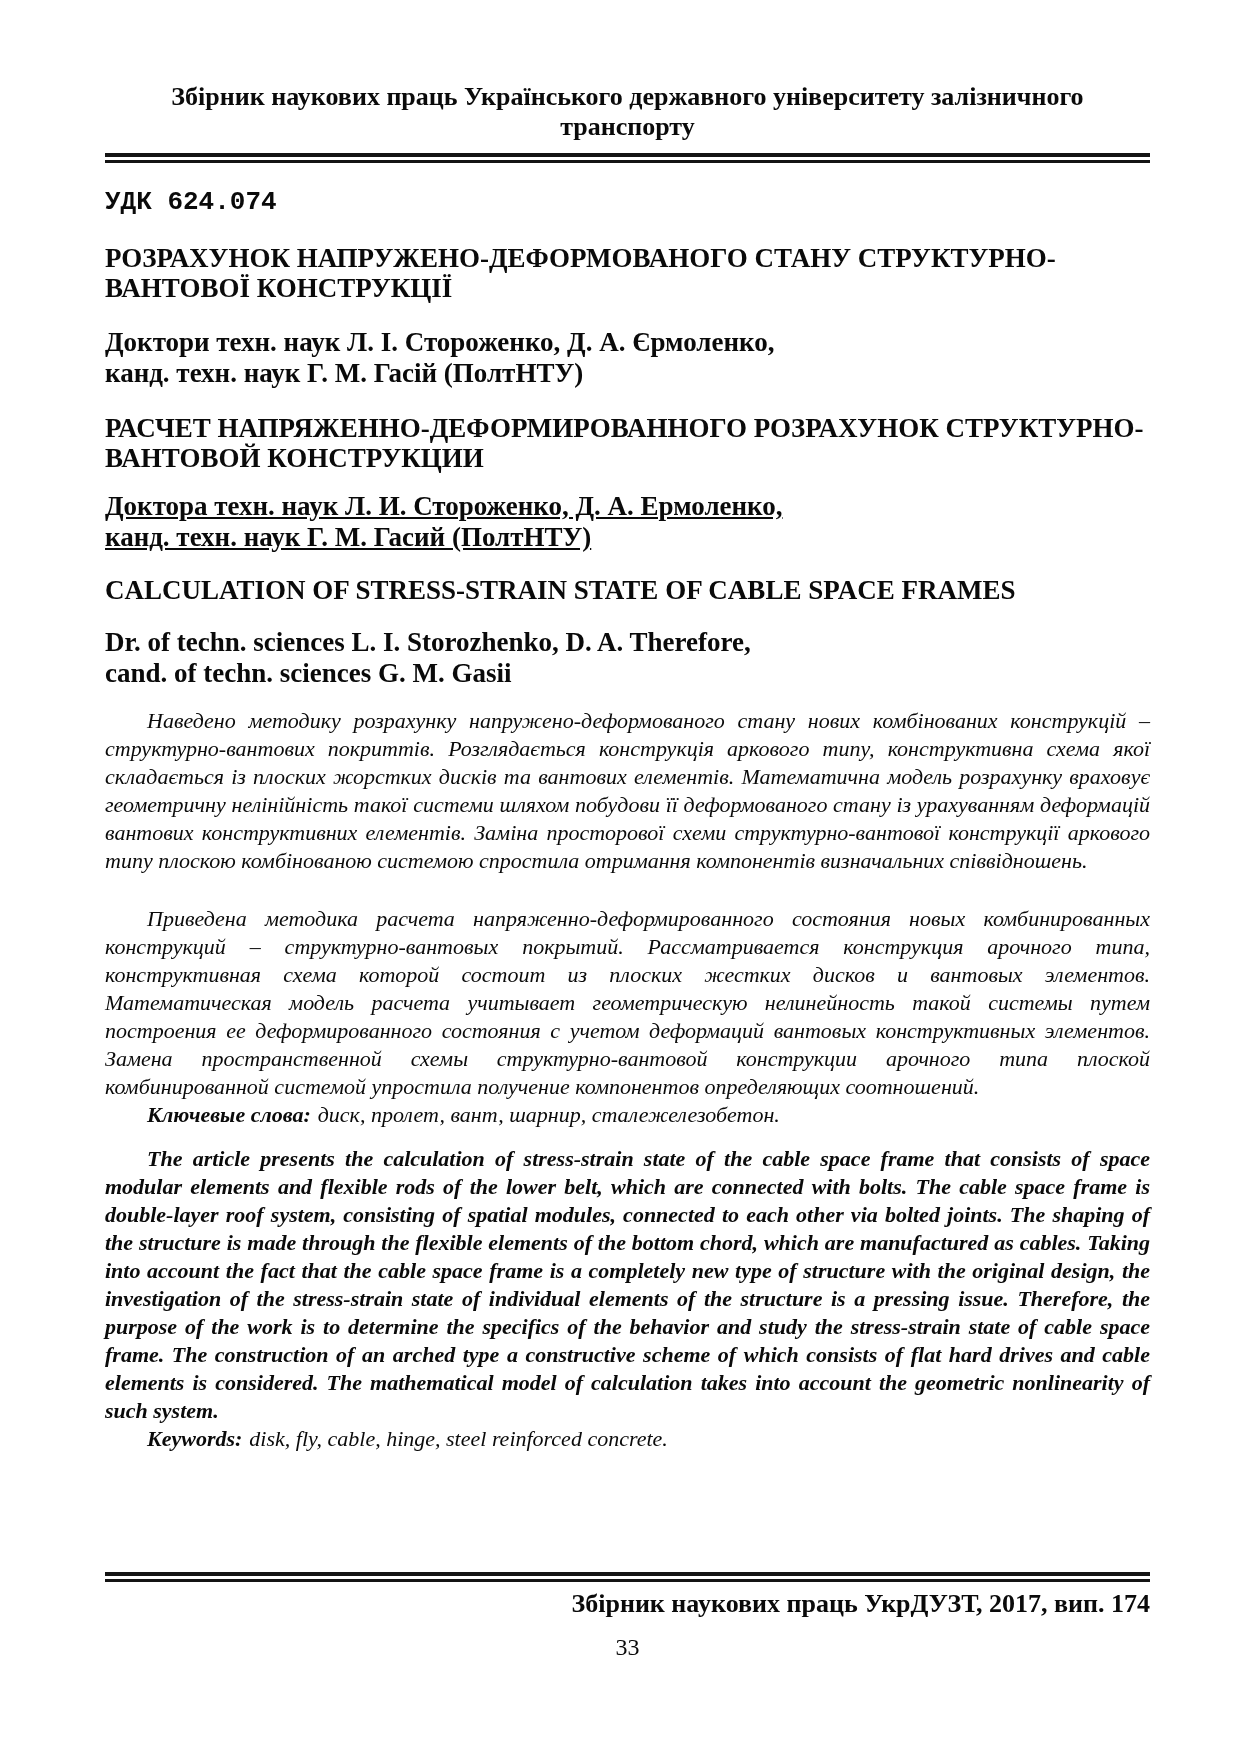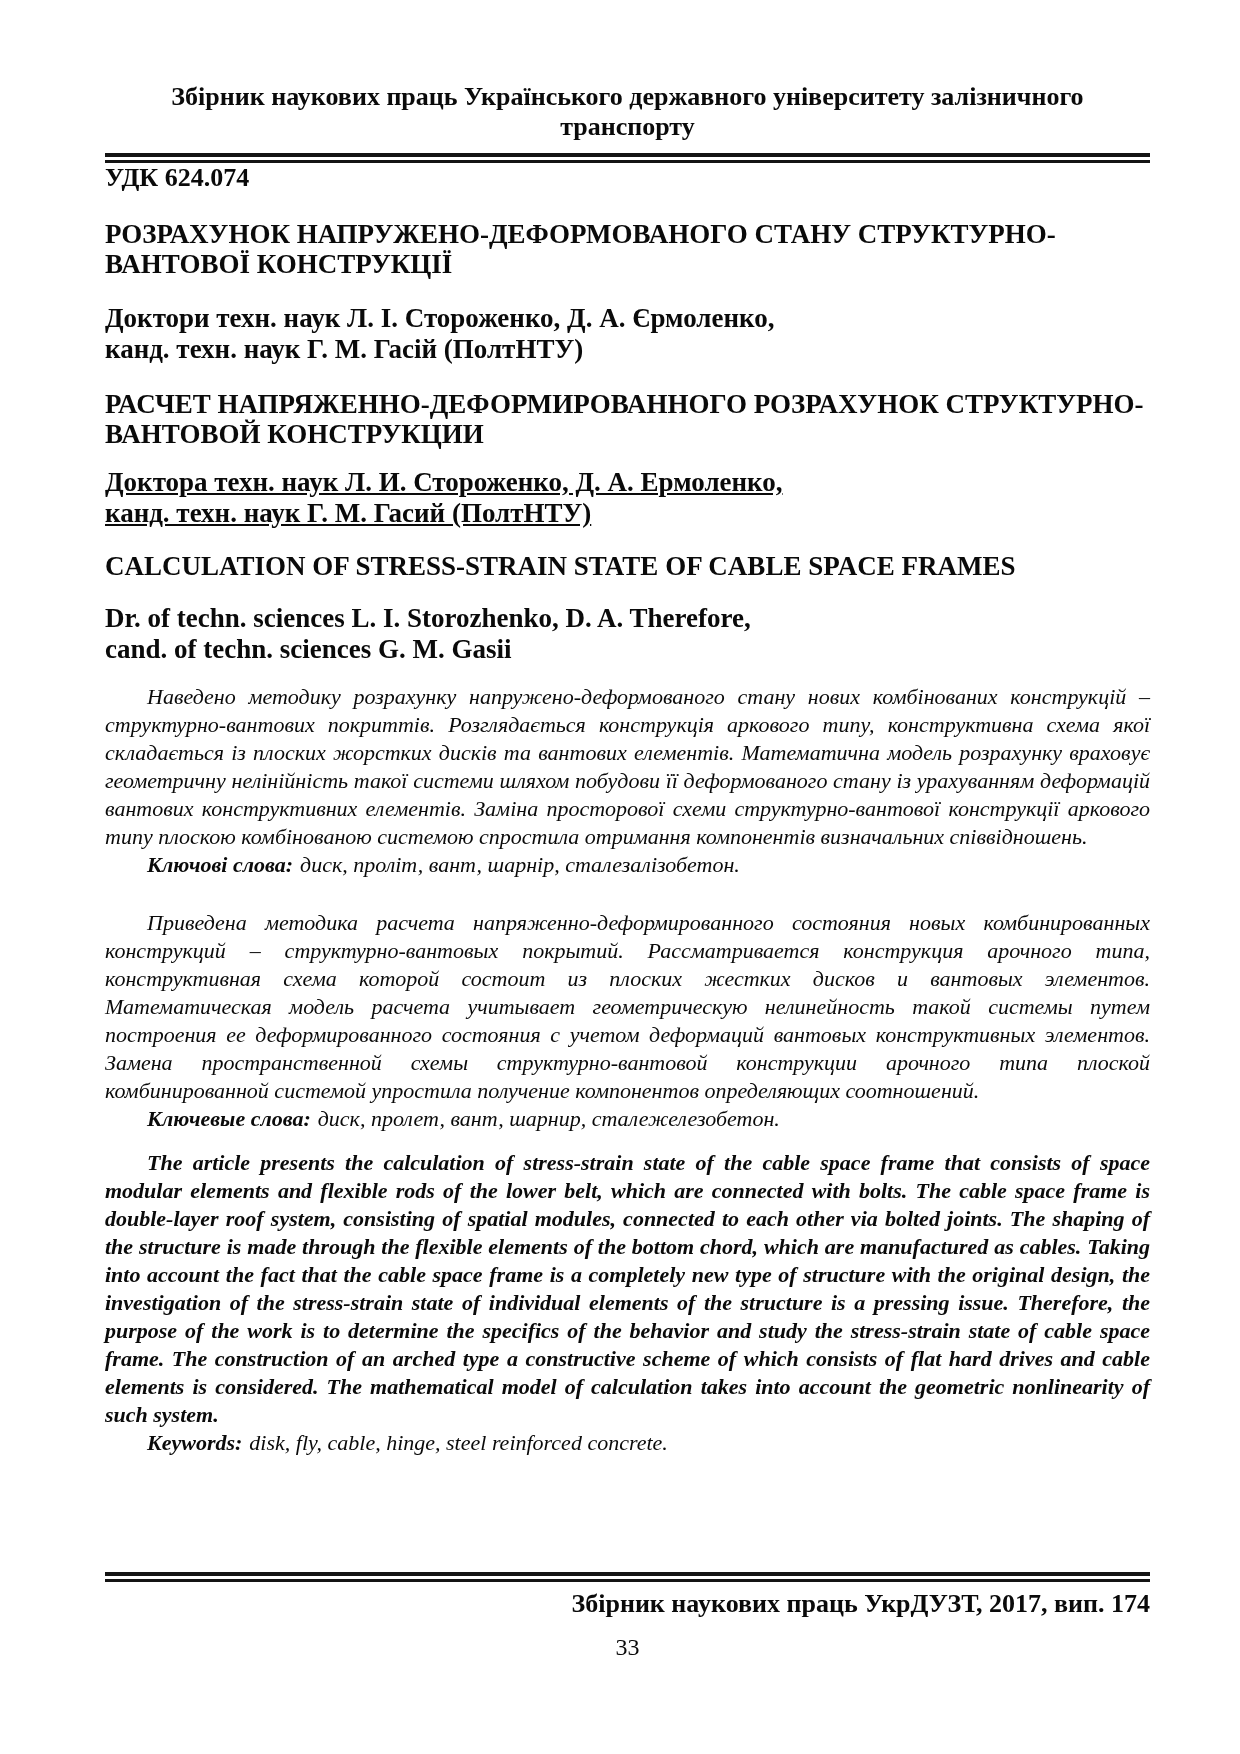--- a/index.html
+++ b/index.html
@@ -31,23 +31,25 @@
     line-height: 30px;
   }
   .double-rule {
     border-top: 4px solid #141414;
     border-bottom: 3px solid #141414;
     height: 3px;
     box-sizing: content-box;
   }
   .header-rule { margin-top: 11px; }
   .udc {
+    margin-top: 24px;
     font-size: 26px;
     font-weight: bold;
     line-height: 30px;
+    font-family: Liberation Mono, monospace;
   }
   .article-title {
     margin: 26px 0 0 0;
     font-size: 27px;
     font-weight: bold;
     line-height: 30px;
   }
   .authors {
     margin-top: 24px;
     font-size: 27px;
@@ -127,23 +129,20 @@
 
   <h1 class="article-title title-en">CALCULATION OF STRESS-STRAIN STATE OF CABLE SPACE FRAMES</h1>
 
   <div class="authors authors-en">
     <div>Dr. of techn. sciences L. I. Storozhenko, D. A. Therefore,</div>
     <div>cand. of techn. sciences G. M. Gasii</div>
   </div>
 
   <p class="abstract">Наведено методику розрахунку напружено-деформованого стану нових комбінованих конструкцій – структурно-вантових покриттів. Розглядається конструкція аркового типу, конструктивна схема якої складається із плоских жорстких дисків та вантових елементів. Математична модель розрахунку враховує геометричну нелінійність такої системи шляхом побудови її деформованого стану із урахуванням деформацій вантових конструктивних елементів. Заміна просторової схеми структурно-вантової конструкції аркового типу плоскою комбінованою системою спростила отримання компонентів визначальних співвідношень.</p>
 
-  <p class="kw-line">
-    <span class="kw-label">Ключові слова:</span><span>диск, проліт, вант, шарнір, сталезалізобетон.</span>
-  </p>
 
   <p class="abstract abstract-ru">Приведена методика расчета напряженно-деформированного состояния новых комбинированных конструкций – структурно-вантовых покрытий. Рассматривается конструкция арочного типа, конструктивная схема которой состоит из плоских жестких дисков и вантовых элементов. Математическая модель расчета учитывает геометрическую нелинейность такой системы путем построения ее деформированного состояния с учетом деформаций вантовых конструктивных элементов. Замена пространственной схемы структурно-вантовой конструкции арочного типа плоской комбинированной системой упростила получение компонентов определяющих соотношений.</p>
 
   <p class="kw-line">
     <span class="kw-label">Ключевые слова:</span><span>диск, пролет, вант, шарнир, сталежелезобетон.</span>
   </p>
 
   <p class="abstract abstract-en">The article presents the calculation of stress-strain state of the cable space frame that consists of space modular elements and flexible rods of the lower belt, which are connected with bolts. The cable space frame is double-layer roof system, consisting of spatial modules, connected to each other via bolted joints. The shaping of the structure is made through the flexible elements of the bottom chord, which are manufactured as cables. Taking into account the fact that the cable space frame is a completely new type of structure with the original design, the investigation of the stress-strain state of individual elements of the structure is a pressing issue. Therefore, the purpose of the work is to determine the specifics of the behavior and study the stress-strain state of cable space frame. The construction of an arched type a constructive scheme of which consists of flat hard drives and cable elements is considered. The mathematical model of calculation takes into account the geometric nonlinearity of such system.</p>
 
   <p class="kw-line">

